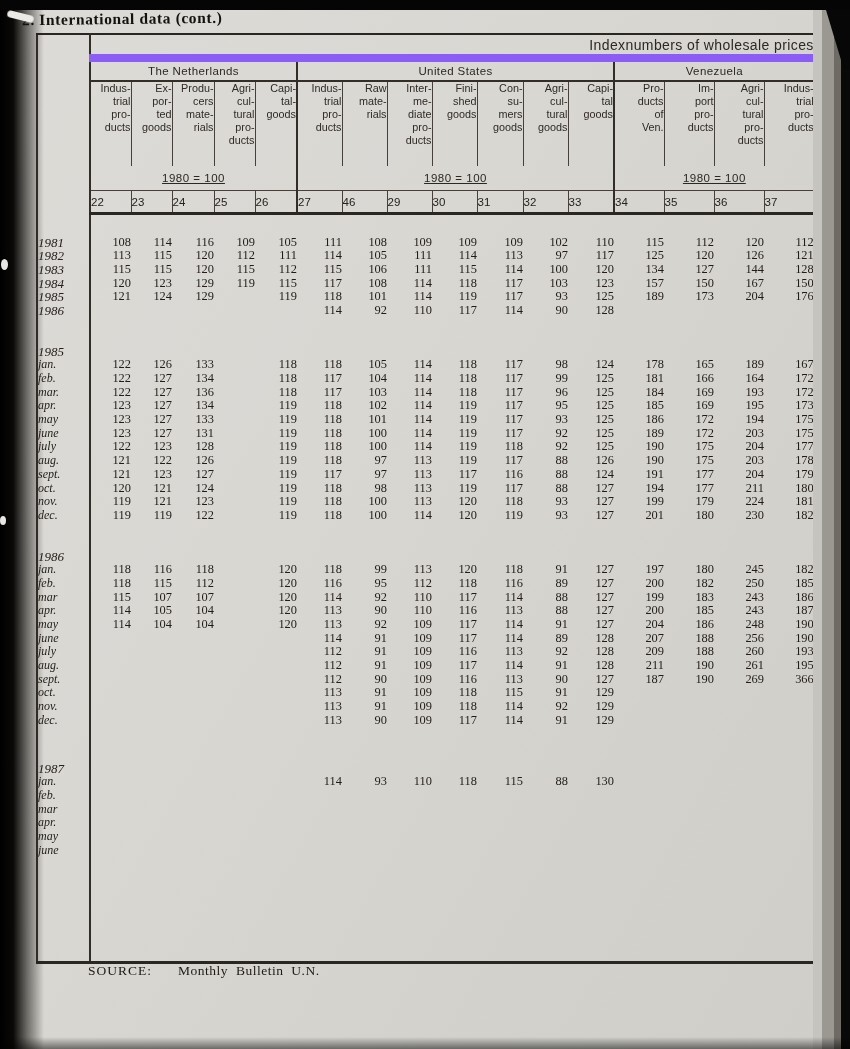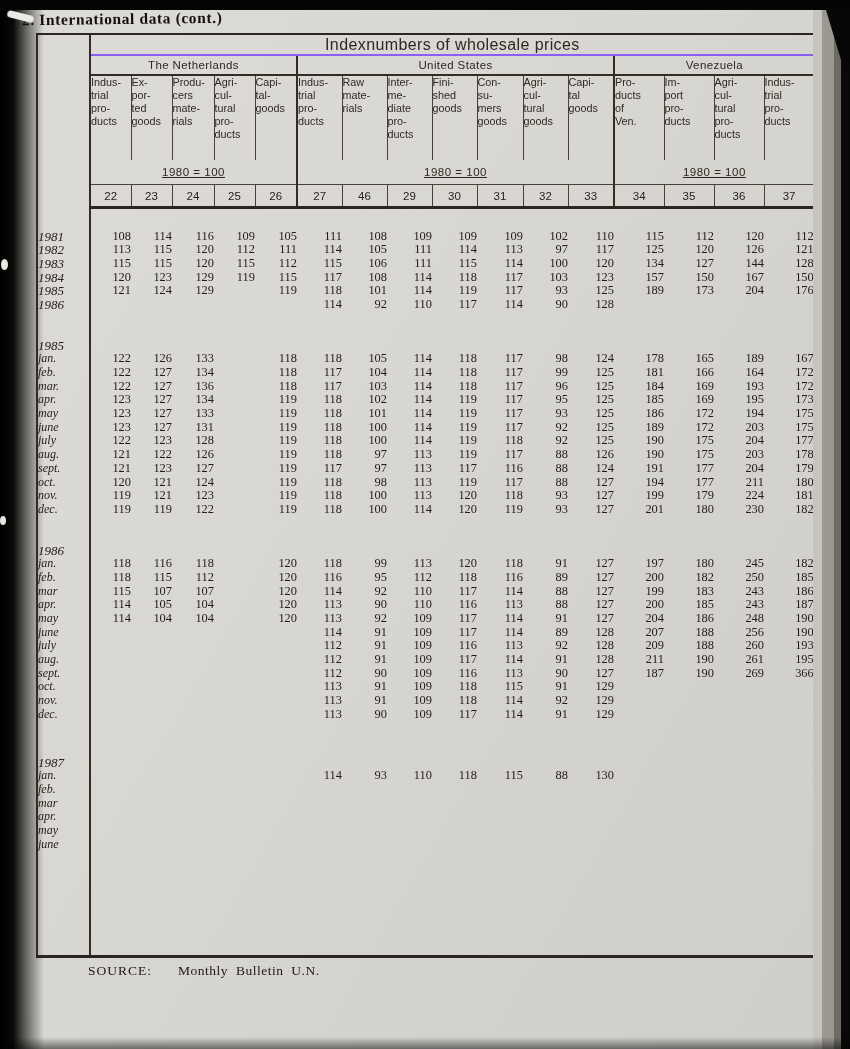--- a/index.html
+++ b/index.html
@@ -31,31 +31,31 @@
            letter-spacing:.6px;color:#14110e;transform:rotate(-.7deg);white-space:nowrap;}
   .pagenum{position:absolute;left:831px;top:16px;z-index:4;color:#4a4845;font-size:13px;}
 
   table.t{position:absolute;left:36px;top:33px;width:777px;z-index:2;
           border-collapse:collapse;table-layout:fixed;
           border-top:2px solid #2a2622;border-bottom:3px solid #2a2622;
           border-left:2px solid #383229;border-right:1px solid #6b665e;
           color:#29241e;}
   table.t td{padding:0;overflow:hidden;}
   .corner{border-right:2px solid #332d25;}
-  .title-cell{border-bottom:2px solid #8b5cf6;text-align:center;font-size:16px;height:19px;
+  .title-cell{border-bottom:8px solid #8b5cf6;text-align:right;font-size:14px;height:19px;
               letter-spacing:.4px;color:#2d2822;}
   .country{border-bottom:2px solid #332d25;text-align:center;font-size:11.5px;height:18px;
            letter-spacing:.4px;color:#2d2822;margin-left:42px;}
-  .hdr{vertical-align:top;text-align:left;font-size:10.8px;line-height:13px;height:84px;
+  .hdr{vertical-align:top;text-align:right;font-size:10.8px;line-height:13px;height:84px;
        padding-top:5px;white-space:pre-line;color:#2f2a24;}
   .vline{border-left:1px solid #46403a;}
   .gline{border-left:2px solid #332d25;}
   .base{height:24px;text-align:center;font-size:11.5px;vertical-align:middle;color:#2d2822;
         letter-spacing:.5px;text-decoration:underline;}
-  .colnum{height:21px;text-align:center;font-size:11.5px;vertical-align:middle;
+  .colnum{height:21px;text-align:left;font-size:11.5px;vertical-align:middle;
           border-top:1px solid #46403a;border-bottom:3px solid #2a2622;color:#26221d;}
   .lbl{border-right:2px solid #332d25;font-family:"Liberation Serif",serif;font-style:italic;
        text-align:left;vertical-align:middle;color:#26211b;}
   .ylbl{font-size:13px;padding-left:2px;}
   .mlbl{font-size:12px;padding-left:7px;}
   .num{font-family:"Liberation Serif",serif;font-size:12.4px;text-align:right;
        padding-right:13px;vertical-align:middle;color:#211c17;}
   tr.data-row td{height:13.7px;line-height:13.6px;}
   .source{position:absolute;left:88px;top:963px;z-index:2;font-family:"Liberation Serif",serif;
           font-size:13.5px;color:#1e1a15;}

